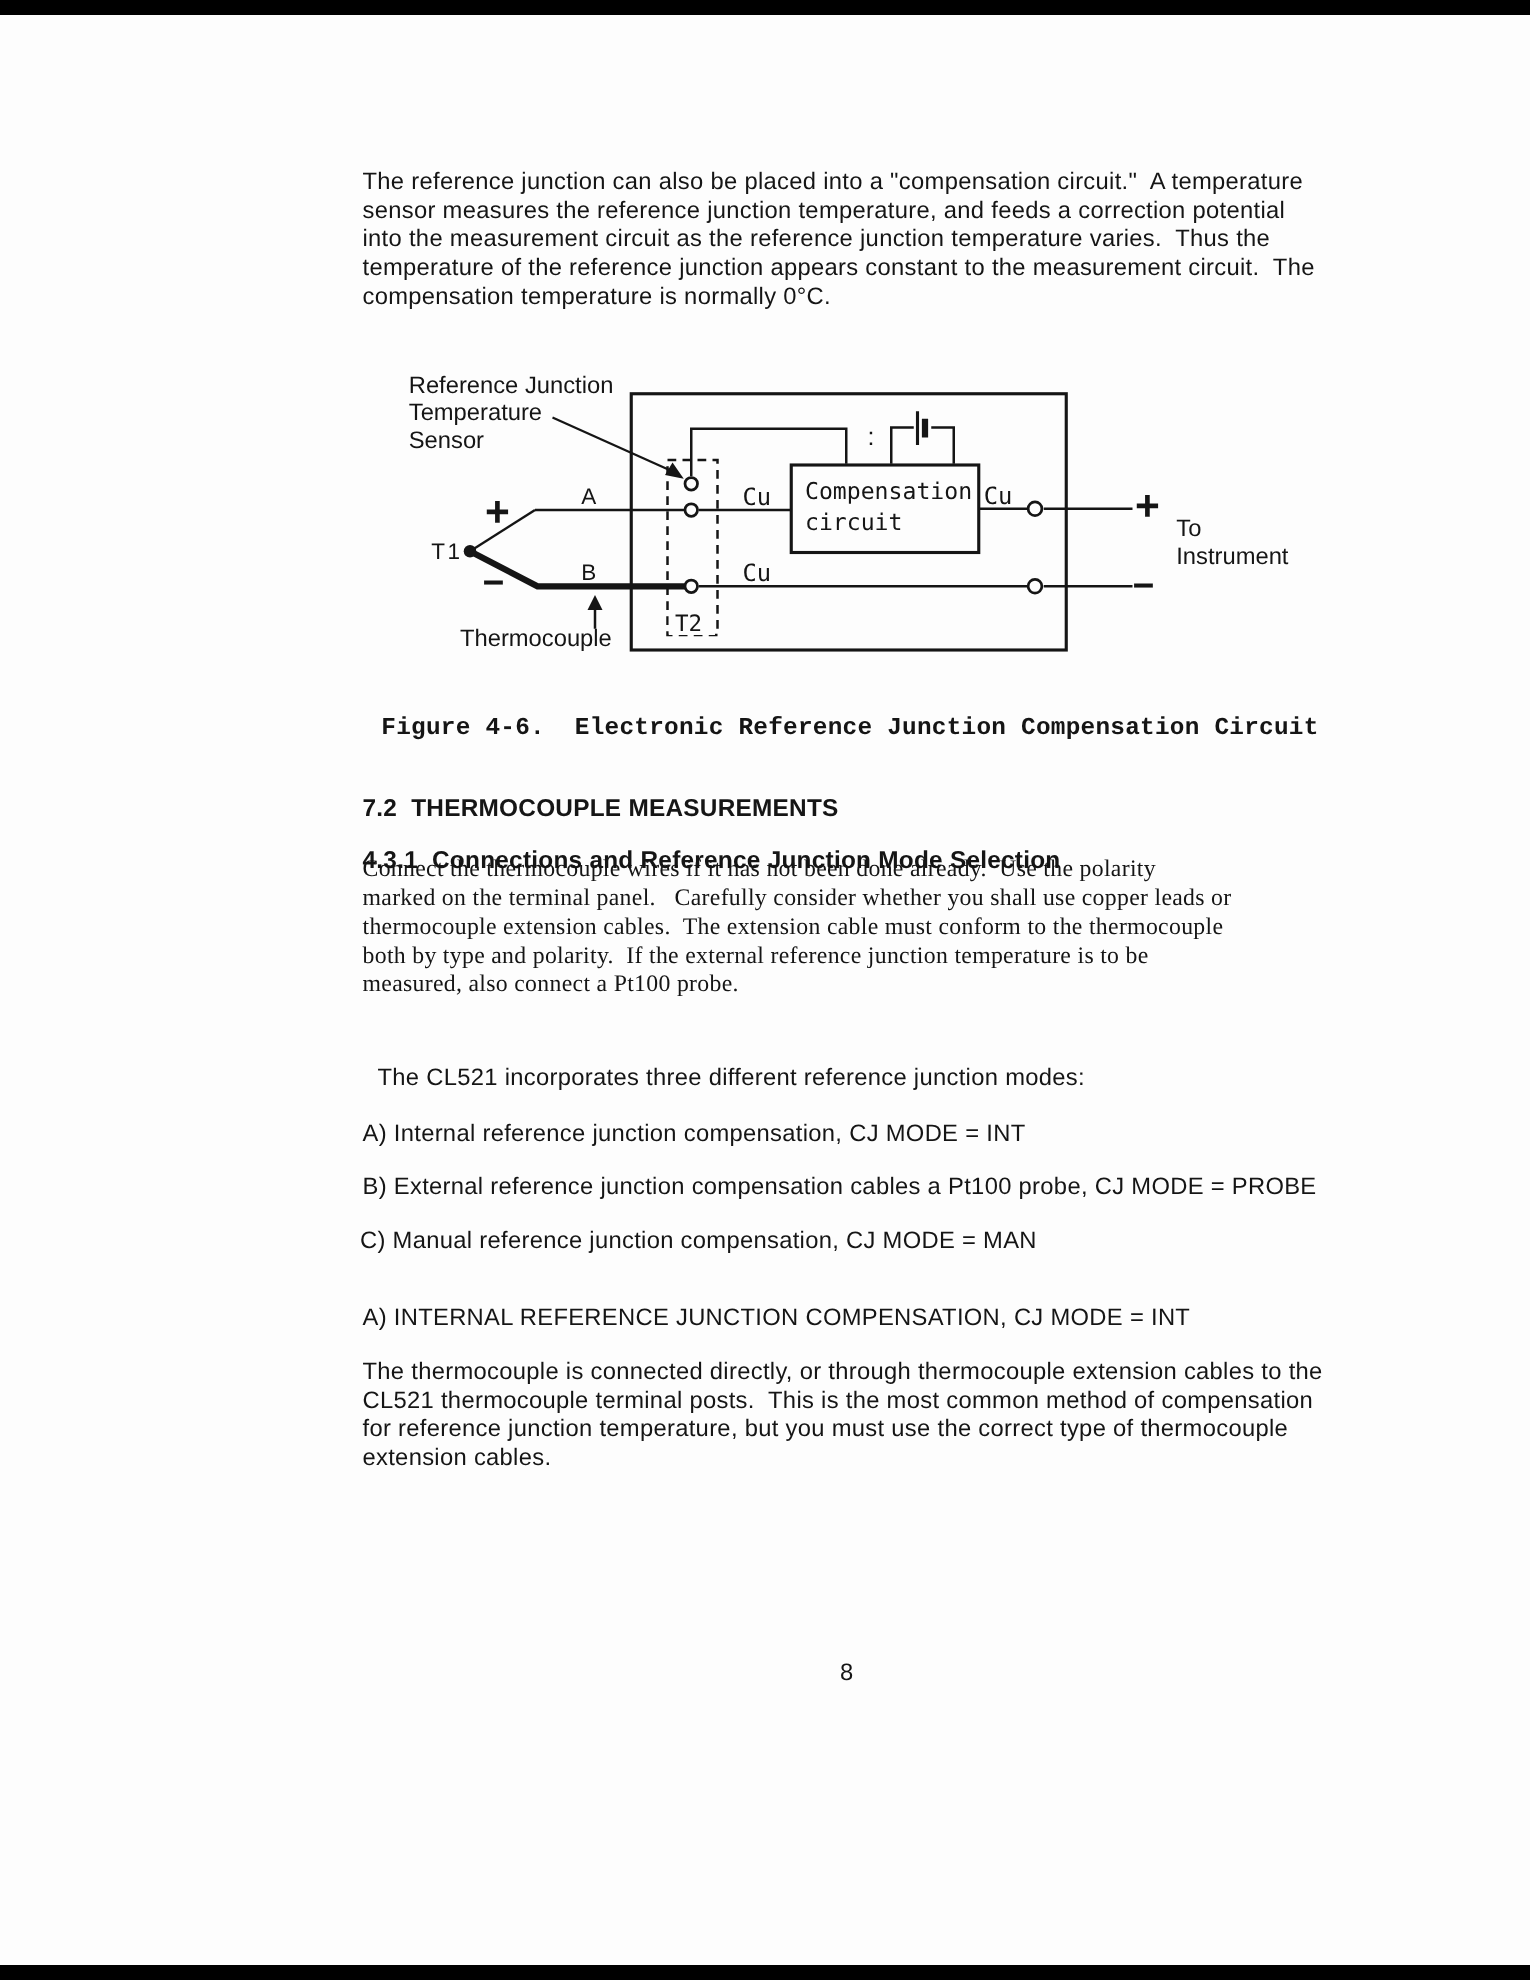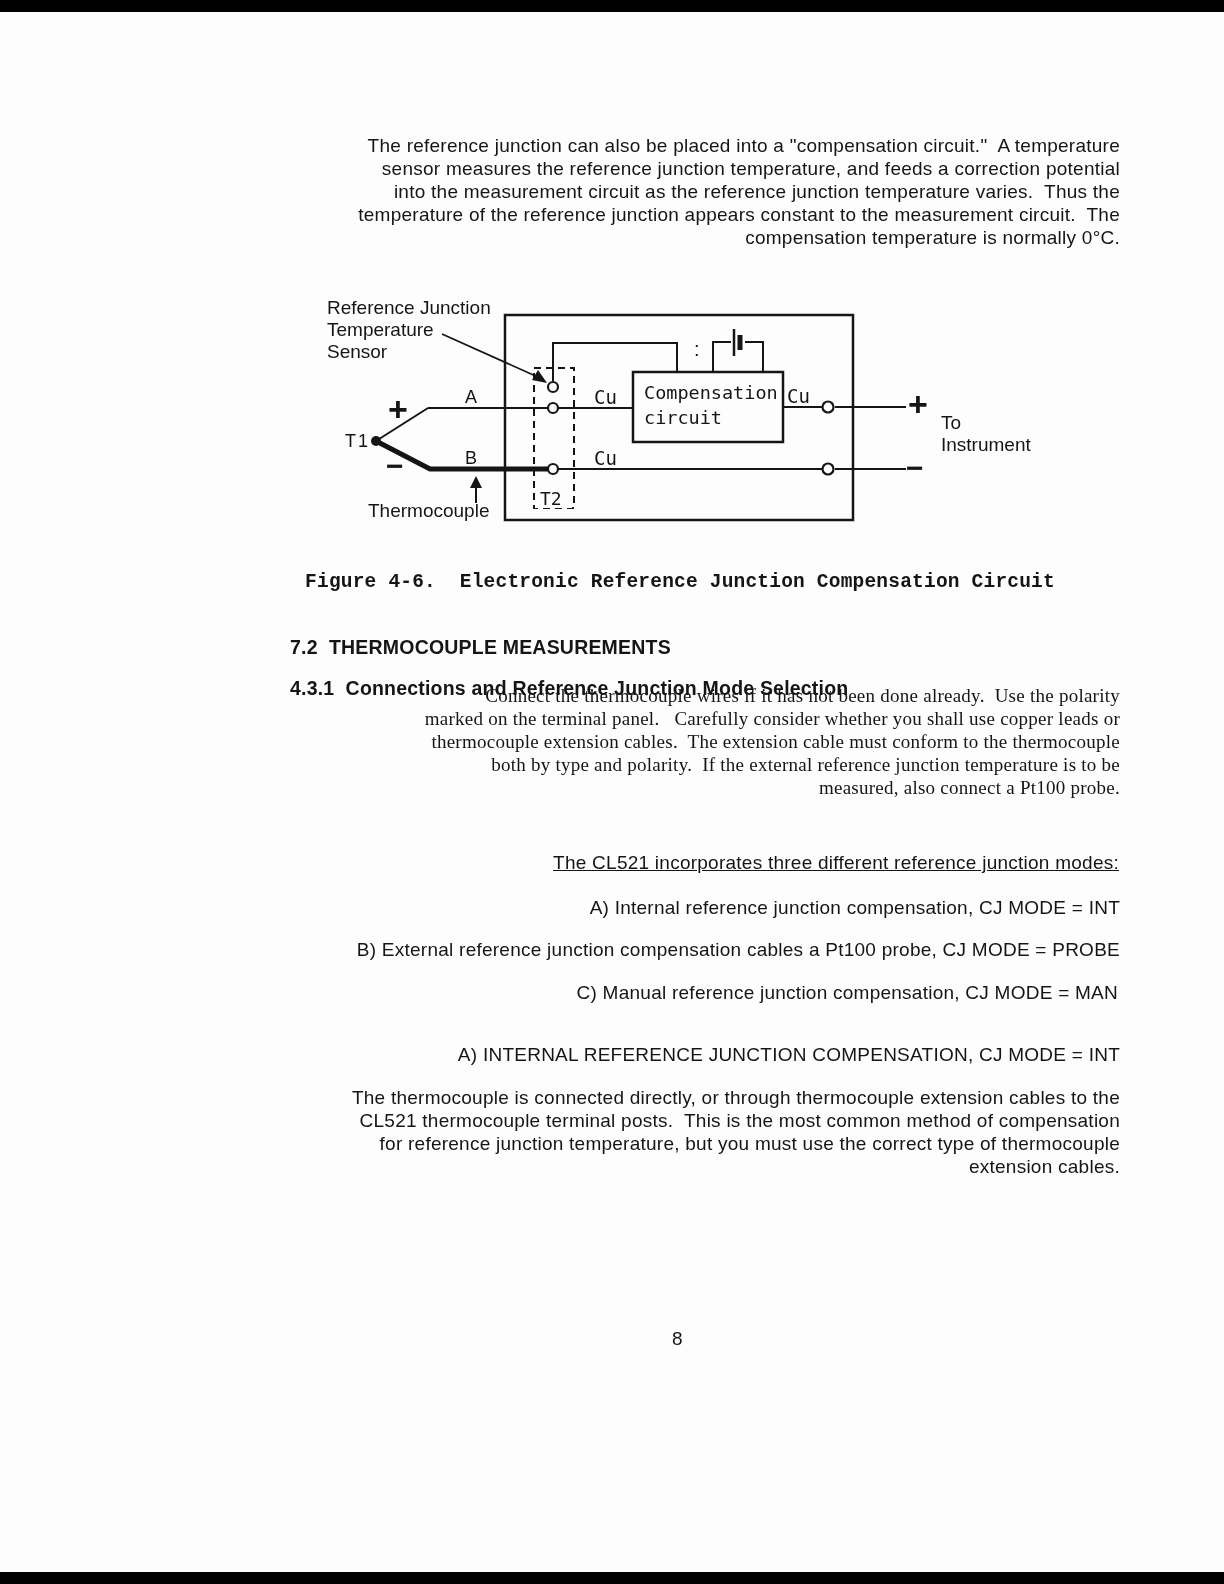--- a/index.html
+++ b/index.html
@@ -5,21 +5,21 @@
   html,body{margin:0;padding:0;}
   body{
     width:1224px;height:1584px;position:relative;background:#fdfdfd;
     font-family:"Liberation Sans",sans-serif;color:#151515;overflow:hidden;
   }
   .scan-bar{position:absolute;left:0;width:1224px;background:#000;}
   .scan-bar.top{top:0;height:12px;}
   .scan-bar.bottom{bottom:0;height:12px;}
   .para{
     position:absolute;font-size:19px;line-height:23px;letter-spacing:.25px;
-    white-space:pre-wrap;width:830px;text-align:right;
+    white-space:pre-wrap;width:830px;
   }
   .caption{
     position:absolute;left:290px;width:780px;text-align:center;
     font-size:19.5px;font-weight:700;letter-spacing:.2px;white-space:pre-wrap;
   }
   .heading{
     position:absolute;left:290px;font-size:19.5px;font-weight:700;
     letter-spacing:.2px;white-space:pre-wrap;
   }
   .pagenum{position:absolute;font-size:19px;}
@@ -127,21 +127,21 @@
 <div class="heading" style="top:636px;">7.2  THERMOCOUPLE MEASUREMENTS</div>
 
 <div class="heading" style="top:677px;text-align:right;">4.3.1  Connections and Reference Junction Mode Selection</div>
 
 <div class="para" style="left:290px;top:684px;font-family:Liberation Serif, serif;">Connect the thermocouple wires if it has not been done already.  Use the polarity
 marked on the terminal panel.   Carefully consider whether you shall use copper leads or
 thermocouple extension cables.  The extension cable must conform to the thermocouple
 both by type and polarity.  If the external reference junction temperature is to be
 measured, also connect a Pt100 probe.</div>
 
-<div class="para" style="left:289px;top:851px;text-decoration:underline;">The CL521 incorporates three different reference junction modes:</div>
+<div class="para" style="left:302px;top:851px;">The CL521 incorporates three different reference junction modes:</div>
 
 <div class="para" style="left:290px;top:896px;">A) Internal reference junction compensation, CJ MODE = INT</div>
 
 <div class="para" style="left:290px;top:938px;">B) External reference junction compensation cables a Pt100 probe, CJ MODE = PROBE</div>
 
 <div class="para" style="left:288px;top:981px;">C) Manual reference junction compensation, CJ MODE = MAN</div>
 
 <div class="para" style="left:290px;top:1043px;">A) INTERNAL REFERENCE JUNCTION COMPENSATION, CJ MODE = INT</div>
 
 <div class="para" style="left:290px;top:1086px;">The thermocouple is connected directly, or through thermocouple extension cables to the

